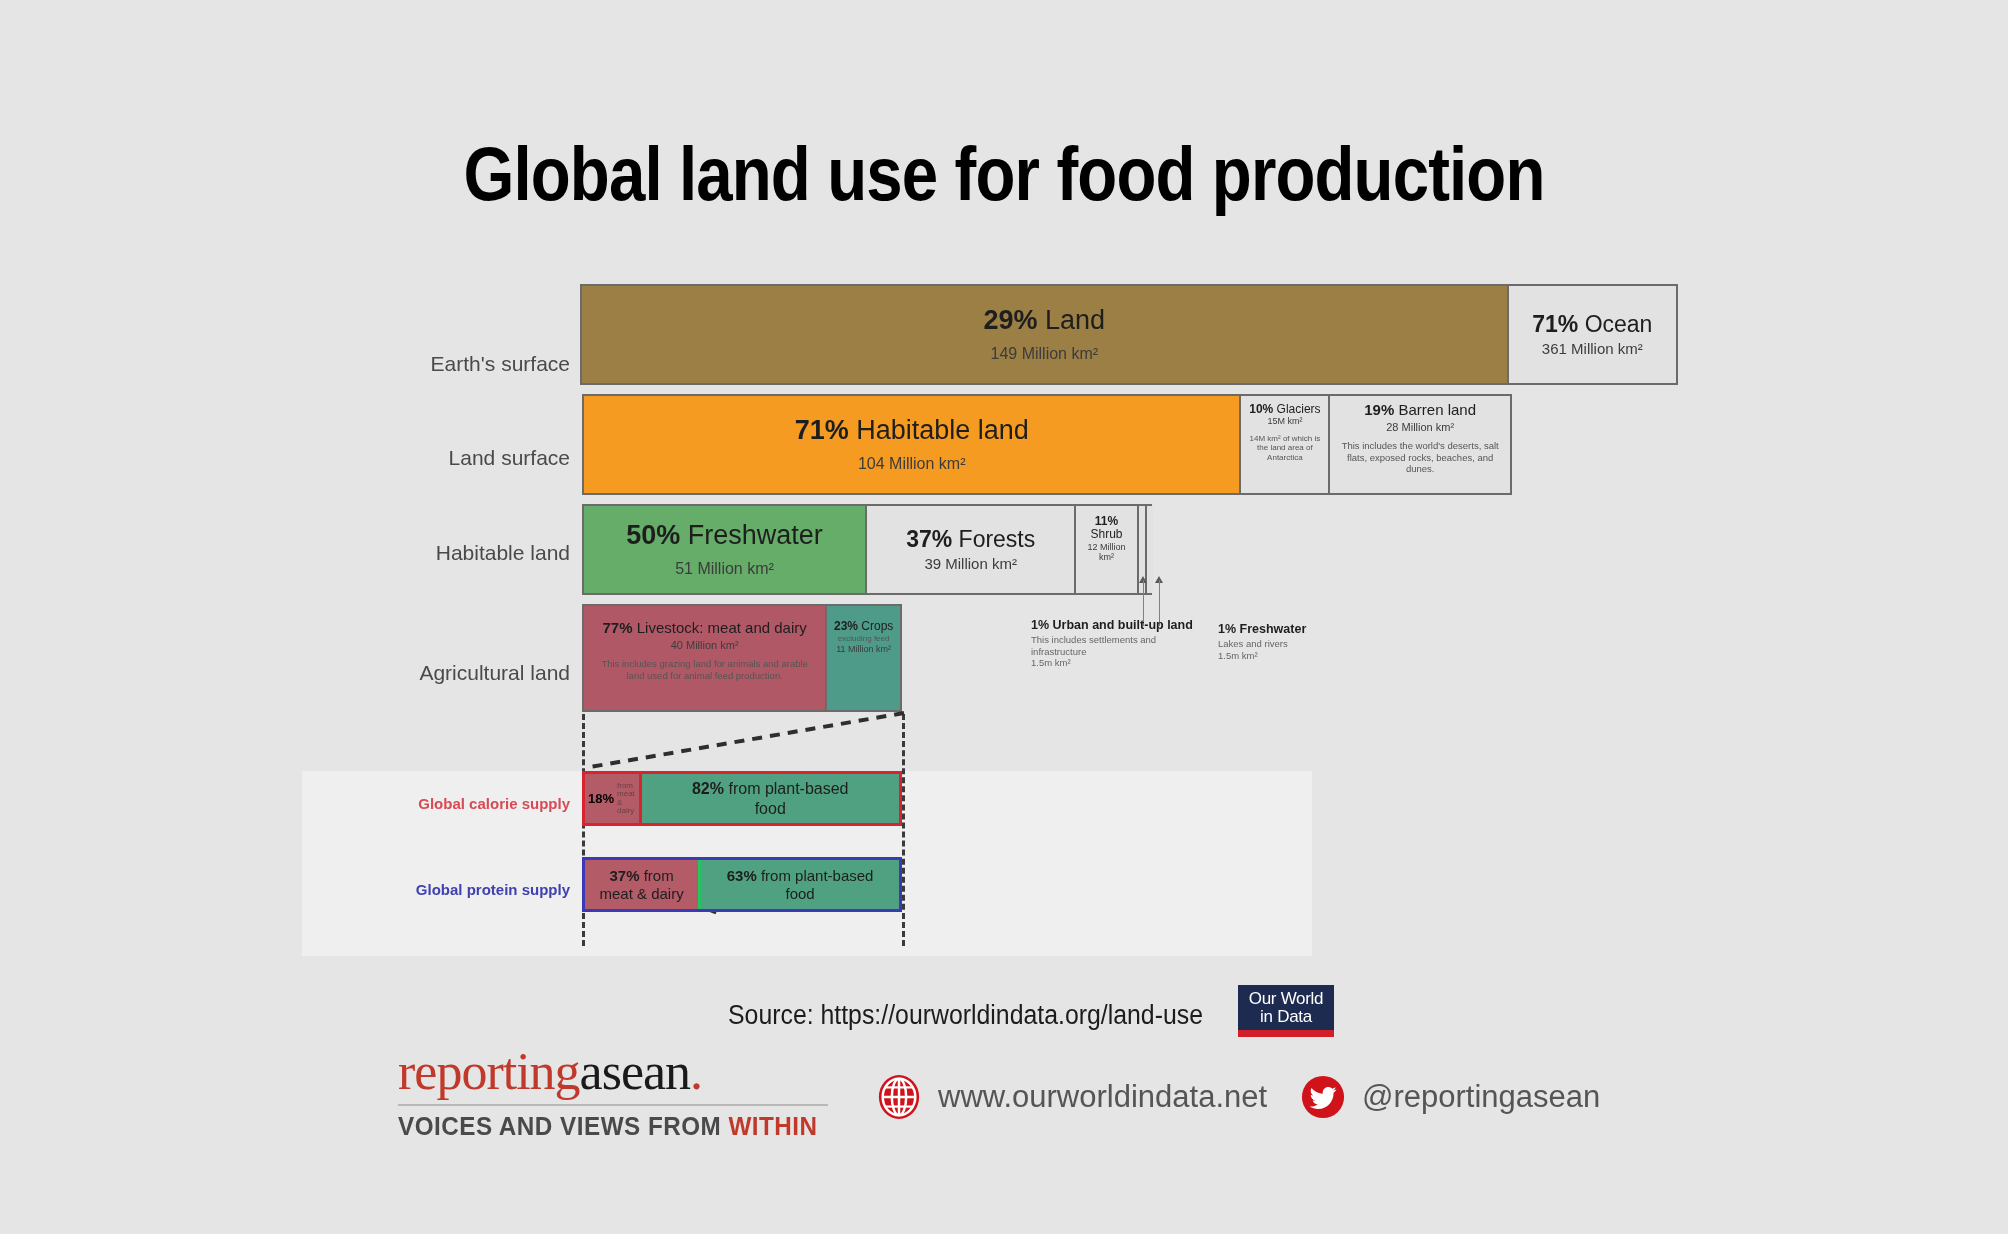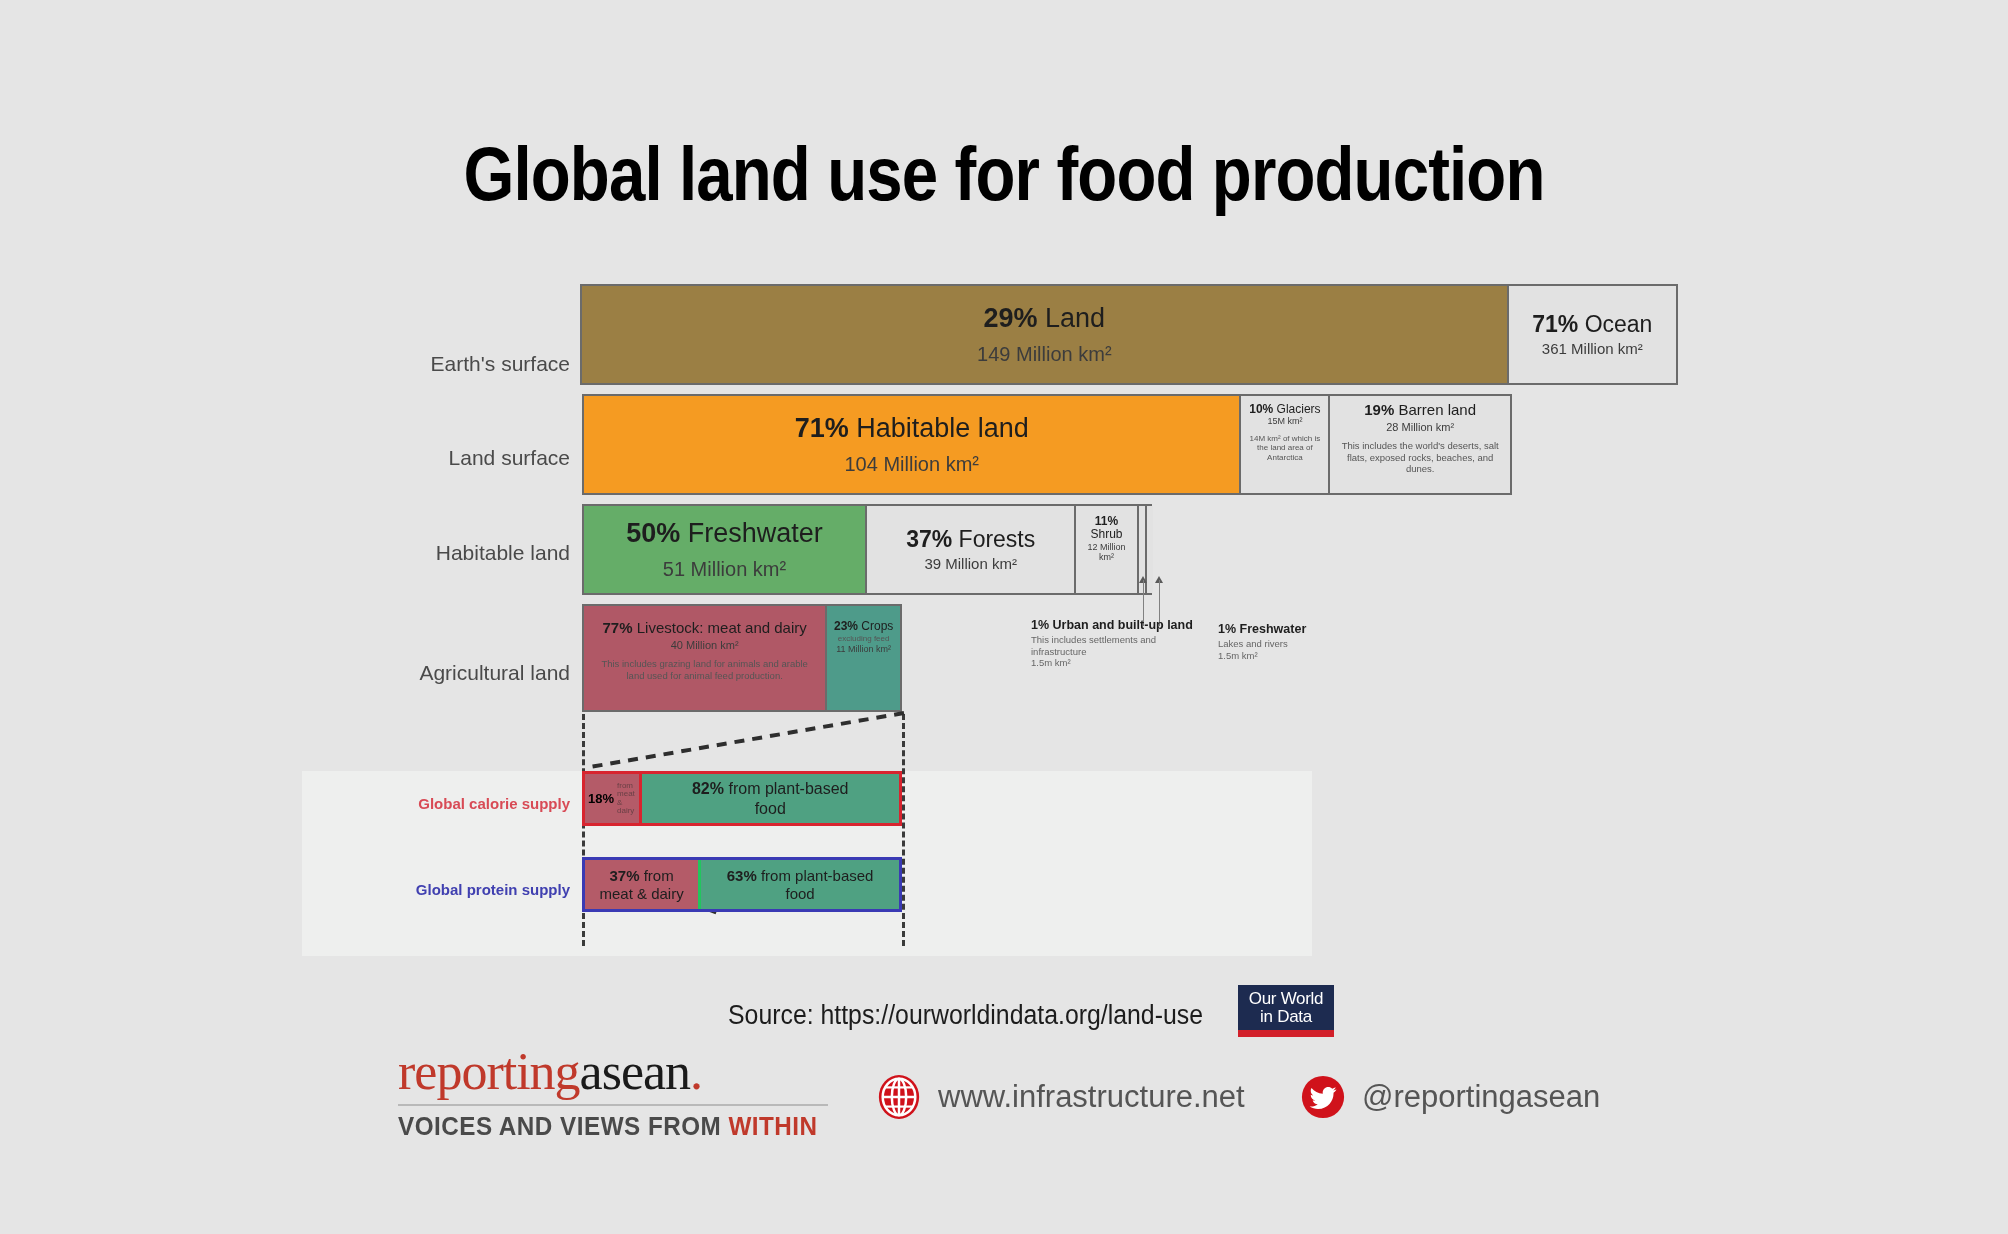--- a/index.html
+++ b/index.html
@@ -63,21 +63,21 @@
     padding: 2px 3px;
   }
   .seg:last-child { border-right: none; }
 
   .seg .hd { color: #1e1e1e; line-height: 1.12; }
   .seg .hd b { font-weight: 700; }
   .seg .sub { color: #3c3c3c; line-height: 1.15; }
   .seg .note { color: #555; line-height: 1.2; margin-top: 7px; }
 
   .t-lg .hd  { font-size: 27px; }
-  .t-lg .sub { font-size: 20px; margin-top: 10px; }
+  .t-lg .sub { font-size: 16px; margin-top: 10px; }
   .t-md .hd  { font-size: 23px; }
   .t-md .sub { font-size: 15px; margin-top: 2px; }
   .t-sm .hd  { font-size: 15px; }
   .t-sm .sub { font-size: 11px; margin-top: 2px; text-align: center; }
   .t-sm .note{ font-size: 9.5px; }
   .t-xs .hd  { font-size: 12px; }
   .t-xs .sub { font-size: 9px; }
   .t-xs .note{ font-size: 8px; }
 
   
@@ -377,21 +377,21 @@
   <div class="fitem" id="f-web">
     <svg class="ficon" viewBox="0 0 48 48">
       <ellipse cx="24" cy="24" rx="21" ry="23" fill="#d0121b"></ellipse>
       <ellipse cx="24" cy="24" rx="17" ry="19" fill="none" stroke="#fff" stroke-width="2.6"></ellipse>
       <ellipse cx="24" cy="24" rx="7.5" ry="19" fill="none" stroke="#fff" stroke-width="2.6"></ellipse>
       <line x1="24" y1="5" x2="24" y2="43" stroke="#fff" stroke-width="2.6"></line>
       <line x1="7" y1="24" x2="41" y2="24" stroke="#fff" stroke-width="2.6"></line>
       <line x1="9.5" y1="14" x2="38.5" y2="14" stroke="#fff" stroke-width="2.3"></line>
       <line x1="9.5" y1="34" x2="38.5" y2="34" stroke="#fff" stroke-width="2.3"></line>
     </svg>
-    <span>www.infrastructure.net</span>
+    <span>www.ourworldindata.net</span>
   </div>
 
   <div class="fitem" id="f-tw">
     <svg class="ficon" viewBox="0 0 48 48">
       <circle cx="24" cy="24" r="22" fill="#d0121b"></circle>
       <path d="M38 16.2c-1 .5-2.1.8-3.3 1 1.2-.7 2.1-1.9 2.5-3.3-1.1.7-2.3 1.2-3.6 1.4-1-1.1-2.5-1.8-4.2-1.8-3.2 0-5.7 2.6-5.7 5.8 0 .5 0 .9.1 1.3-4.8-.2-9-2.5-11.8-6-.5.9-.8 1.9-.8 3 0 2 1 3.8 2.6 4.8-.9 0-1.8-.3-2.6-.7v.1c0 2.8 2 5.1 4.6 5.7-.5.1-1 .2-1.5.2-.4 0-.7 0-1.1-.1.7 2.3 2.8 4 5.3 4-1.9 1.5-4.4 2.4-7 2.4-.5 0-.9 0-1.4-.1 2.5 1.6 5.5 2.6 8.7 2.6 10.5 0 16.2-8.7 16.2-16.2v-.7c1.1-.8 2.1-1.8 2.8-3z" fill="#fff"></path>
     </svg>
     <span>@reportingasean</span>
   </div>
 

